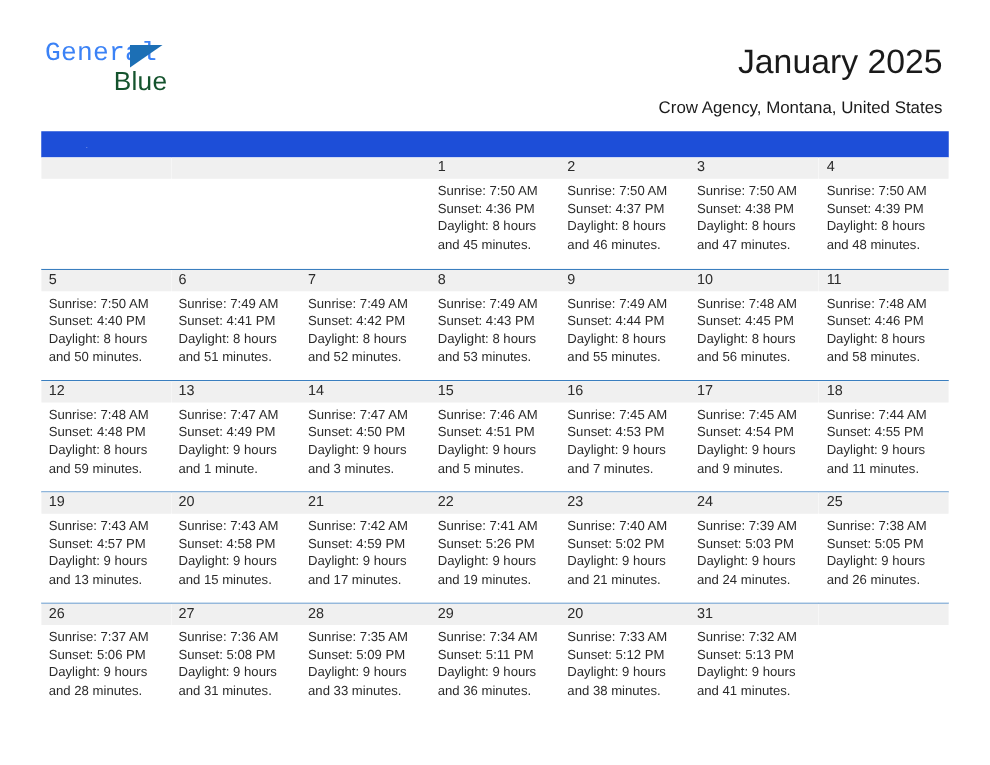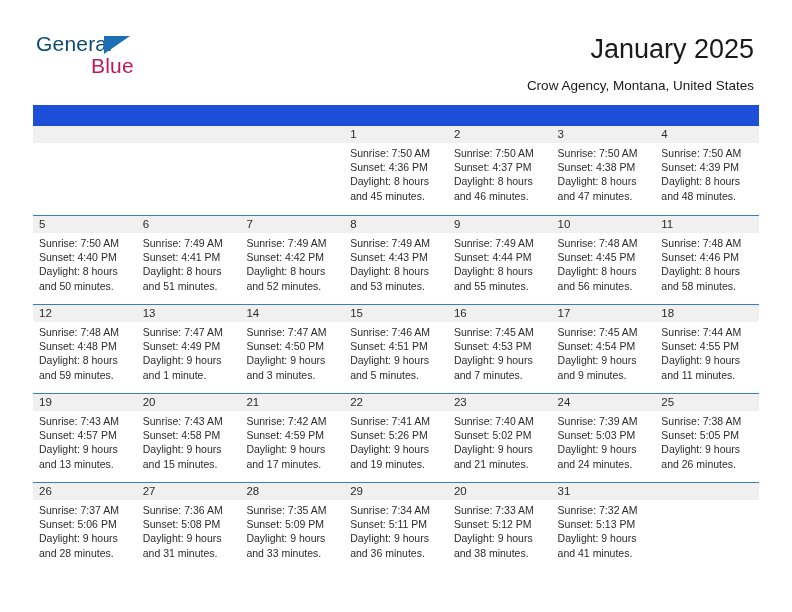--- a/index.html
+++ b/index.html
@@ -34,40 +34,40 @@
     left: 36px;
     top: 33px;
     width: 200px;
     height: 52px;
   }
   .logo-general {
     position: absolute;
     left: 0;
     top: 0;
     font-size: 21px;
-    color: #0c4a6e;
+    color: #3b82f6;
     letter-spacing: 0.2px;
     line-height: 22px;
-    font-family: Liberation Sans, sans-serif;
+    font-family: Liberation Mono, monospace;
   }
   .logo-tri {
     position: absolute;
     left: 68px;
     top: 3px;
     width: 0;
     height: 0;
     border-left: 26px solid #1c6fb5;
     border-bottom: 18px solid transparent;
   }
   .logo-blue {
     position: absolute;
     left: 55px;
     top: 22px;
     font-size: 21px;
-    color: #be185d;
+    color: #14532d;
     line-height: 22px;
     letter-spacing: 0.2px;
     font-family: "Liberation Sans", sans-serif;
   }
   .title {
     position: absolute;
     right: 38px;
     top: 33px;
     font-size: 27px;
     color: #1a1a1a;

